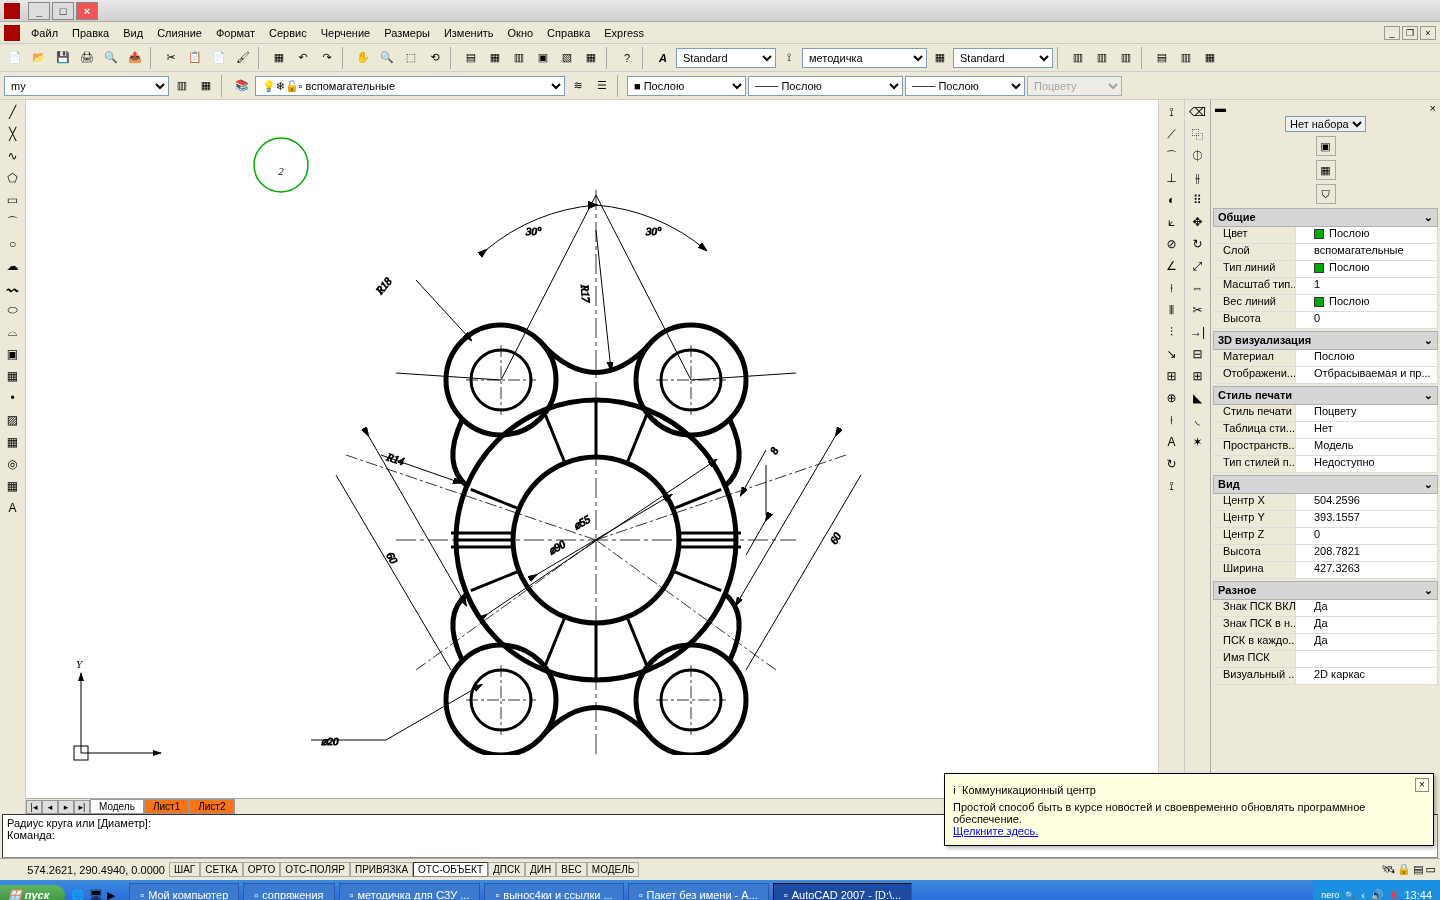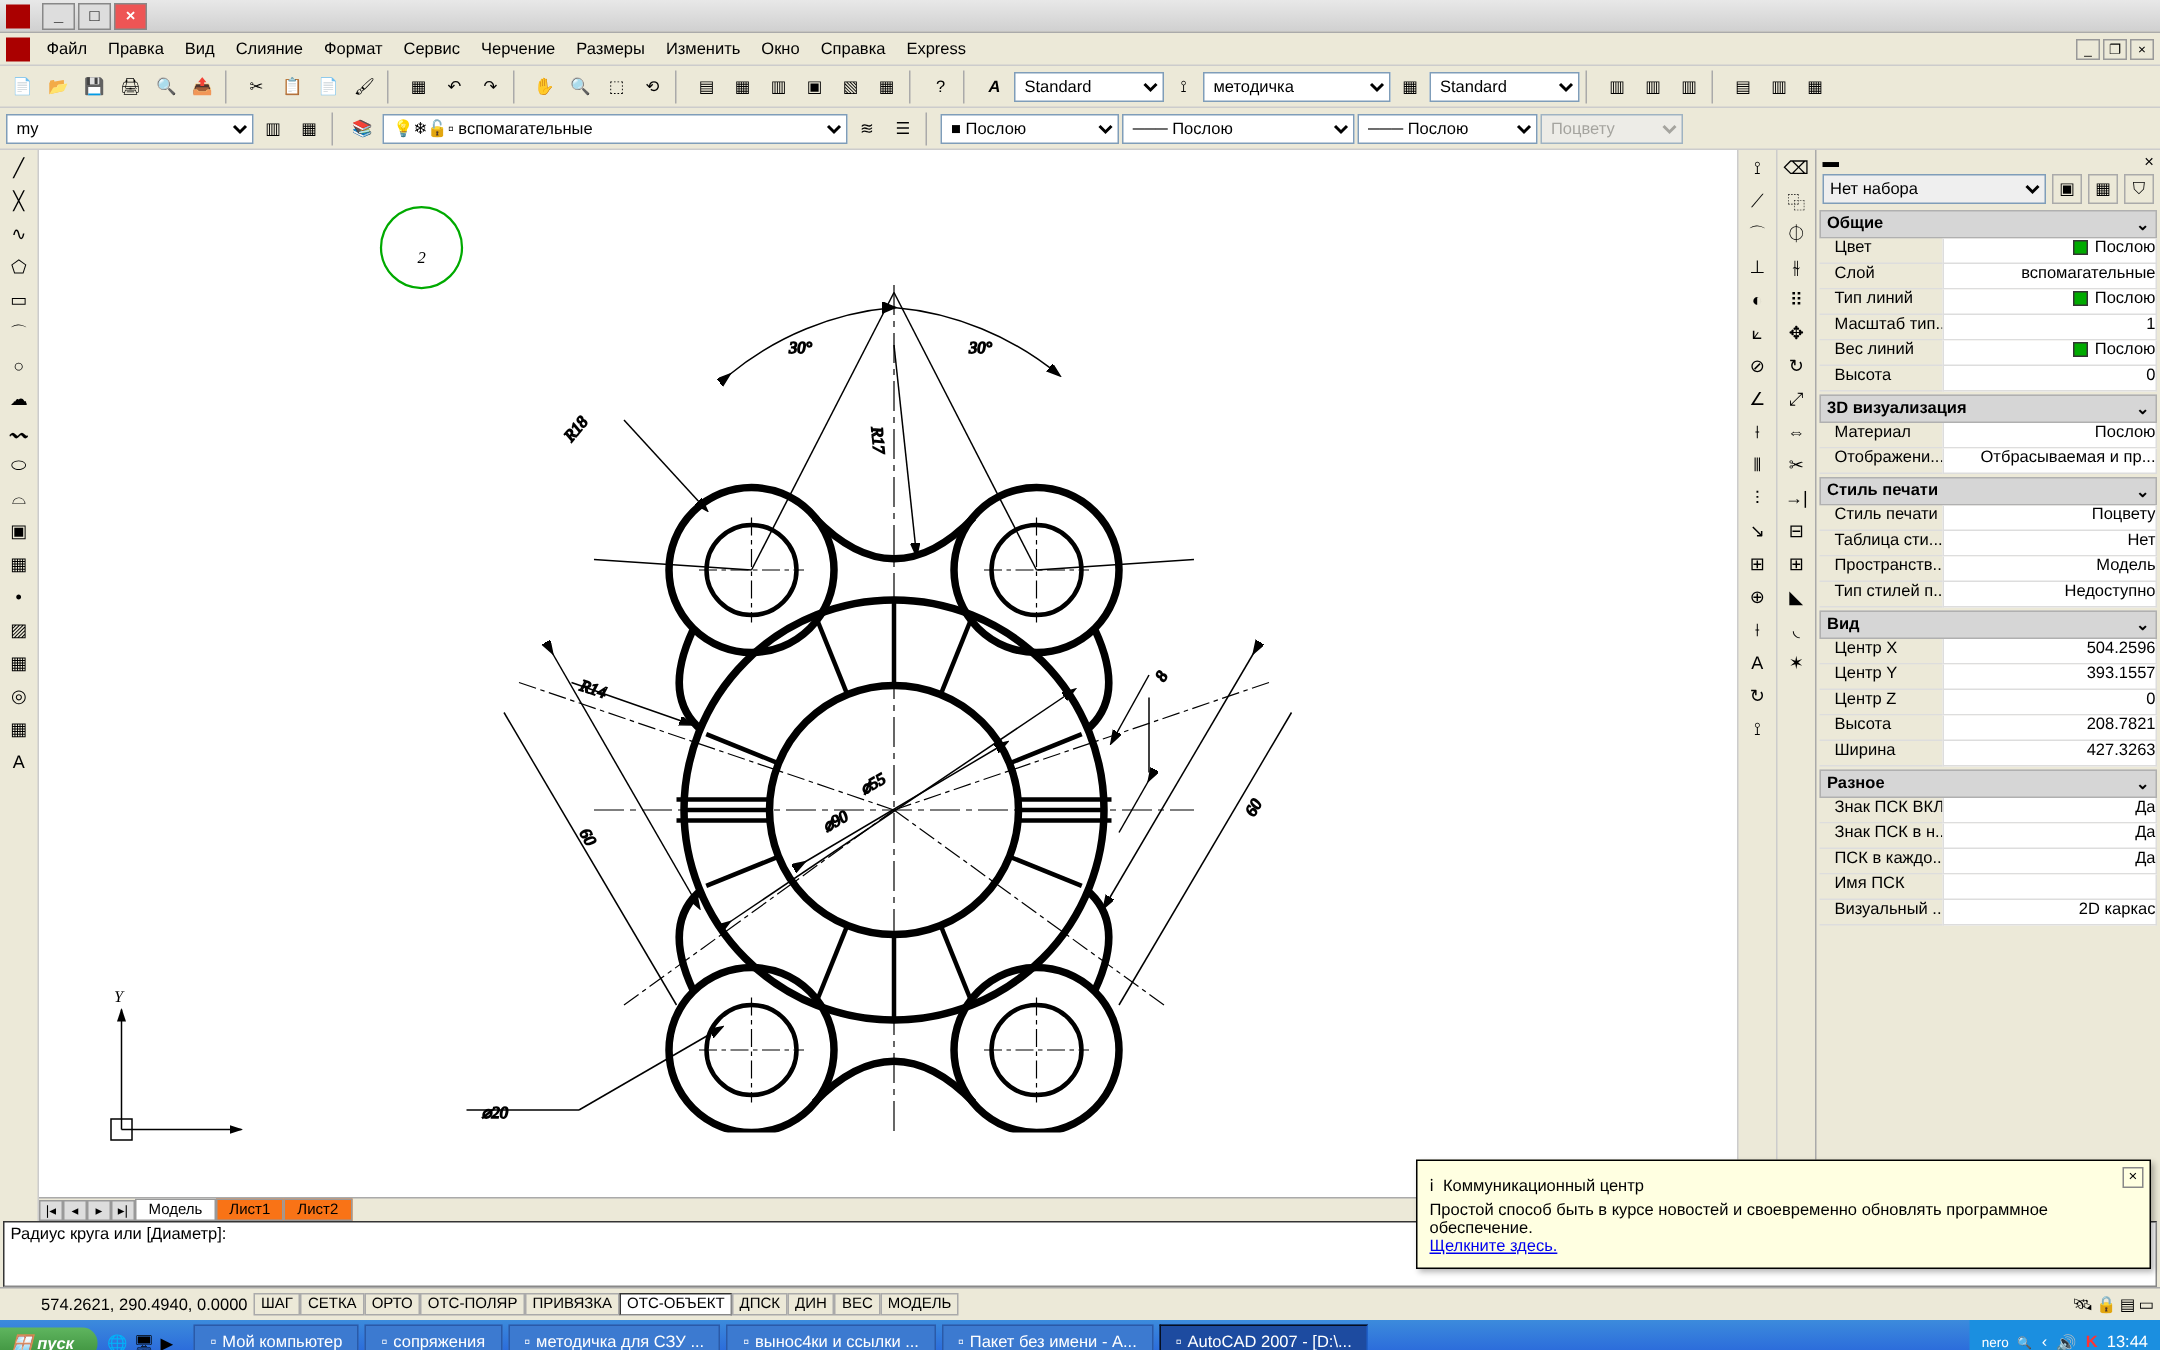--- a/index.html
+++ b/index.html
@@ -35,27 +35,27 @@
 .canvas-wrap { flex: 1; display: flex; flex-direction: column; }
 .canvas { flex: 1; background: #fff; position: relative; overflow: hidden; }
 .scroll-h { height: 16px; background: #ece9d8; border-top: 1px solid #aaa; display: flex; align-items: center; }
 .scroll-h .nav { width: 16px; height: 14px; border: 1px solid #999; background: #ddd; text-align: center; font-size: 9px; line-height: 12px; }
 .tab { padding: 1px 8px; background: #fff; border: 1px solid #999; font-size: 10px; }
 .tab.active { background: #fff; font-weight: normal; }
 .tab.inactive { background: #f97316; text-align: center; }
 
 
 .props { width: 230px; background: #ece9d8; border-left: 1px solid #aaa; display: flex; flex-direction: column; padding: 2px; }
-.props-head { display: flex; align-items: center; gap: 4px; padding: 2px; }
+.props-head { display: flex; align-items: center; gap: 4px; padding: 2px; flex-direction: column; }
 .props-head select { flex: 1; height: 20px; border: 1px solid #7f9db9; }
 .props-btn { width: 20px; height: 20px; border: 1px solid #aaa; text-align: center; line-height: 18px; }
 .section-h { background: #d6d6d6; padding: 2px 4px; font-weight: bold; display: flex; justify-content: space-between; margin-top: 2px; border: 1px solid #b0b0b0; }
 .prop-row { display: flex; height: 17px; }
 .prop-row .pl { width: 82px; padding-left: 10px; background: #ece9d8; border-bottom: 1px solid #ddd; overflow: hidden; white-space: nowrap; }
-.prop-row .pv { flex: 1; padding-left: 18px; background: #fff; border: 1px solid #ddd; border-top: none; overflow: hidden; white-space: nowrap; text-align: right; }
+.prop-row .pv { flex: 1; padding-left: 18px; background: #fff; border: 1px solid #ddd; border-top: none; overflow: hidden; white-space: nowrap; }
 
 
 .drawing-label { position: absolute; font-family: 'Times New Roman', serif; font-style: italic; font-size: 18px; }
 
 
 .cmdbox { height: 44px; background: #fff; border: 1px inset #888; margin: 0 2px; padding: 2px 4px; font-family: 'Courier New', monospace; font-size: 12px; }
 
 
 .status { height: 22px; background: #ece9d8; border-top: 1px solid #aaa; display: flex; align-items: center; padding: 0 4px; gap: 0; }
 .status .coord { width: 165px; padding: 0 4px; text-align: right; }
@@ -530,20 +530,21 @@
         <div class="prop-row">
           <div class="pl">Визуальный ...</div>
           <div class="pv">2D каркас</div>
         </div>
       </div>
   </div>
 </div>
 
 <div class="cmdbox">
   <div>Радиус круга или [Диаметр]:</div>
+  <div>Команда:</div>
 </div>
 
 <div class="status">
   <div class="coord">574.2621, 290.4940, 0.0000</div>
   <div id="status-btns" style="display:flex">
       <div class="sb">ШАГ</div>
       <div class="sb">СЕТКА</div>
       <div class="sb">ОРТО</div>
       <div class="sb">ОТС-ПОЛЯР</div>
       <div class="sb">ПРИВЯЗКА</div>

